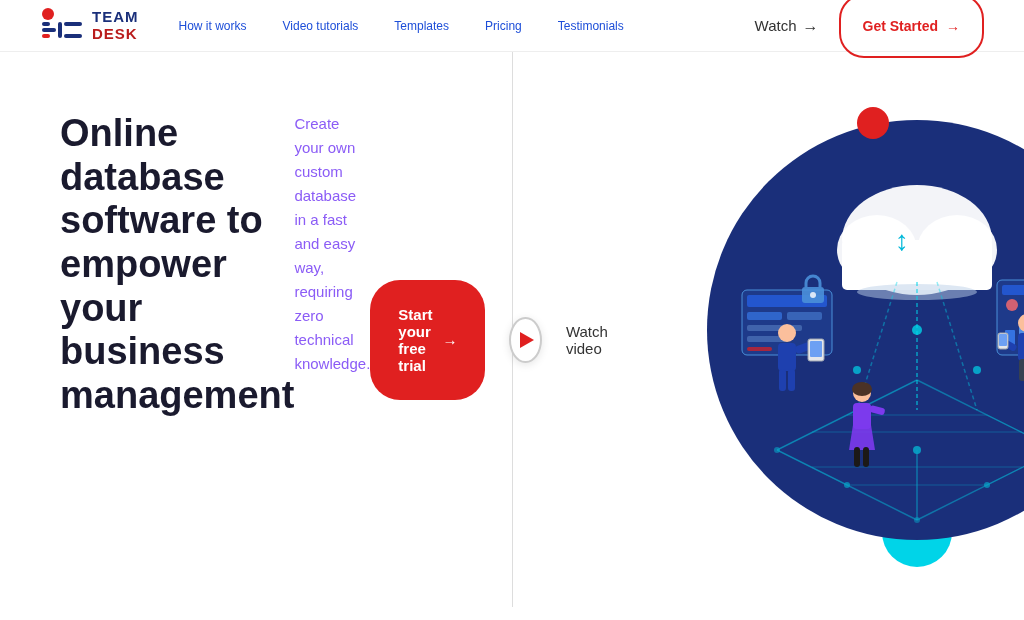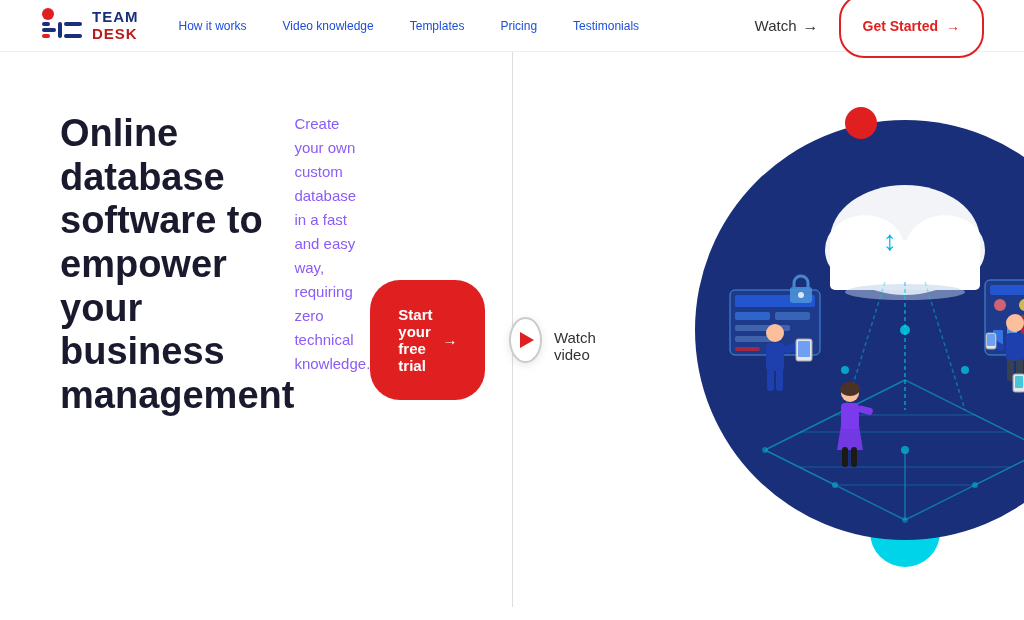--- a/index.html
+++ b/index.html
@@ -137,22 +137,22 @@
       color: #fff;
       border: none;
       border-radius: 30px;
       font-size: 15px;
       font-weight: 700;
       cursor: pointer;
       text-decoration: none;
     }
     .watch-video-group {
       display: flex;
-      align-items: flex-end;
-      gap: 12px;
+      align-items: center;
+      gap: 24px;
       cursor: pointer;
     }
     .play-btn {
       width: 46px;
       height: 46px;
       border-radius: 50%;
       border: 2px solid #ccc;
       background: #fff;
       display: flex;
       align-items: center;
@@ -271,21 +271,21 @@
       <rect x="24" y="28" width="18" height="4" rx="2" fill="#1a2f7a"></rect>
     </svg>
     <div class="logo-text">
       <span class="team">TEAM</span>
       <span class="desk">DESK</span>
     </div>
   </a>
 
   <nav>
     <a href="#">How it works</a>
-    <a href="#">Video knowledge</a>
+    <a href="#">Video tutorials</a>
     <a href="#">Templates</a>
     <a href="#">Pricing</a>
     <a href="#">Testimonials</a>
   </nav>
 
   <div class="header-right">
     <a href="#" class="login-link">
       <span>Watch</span>
       <span class="login-arrow">→</span>
     </a>

